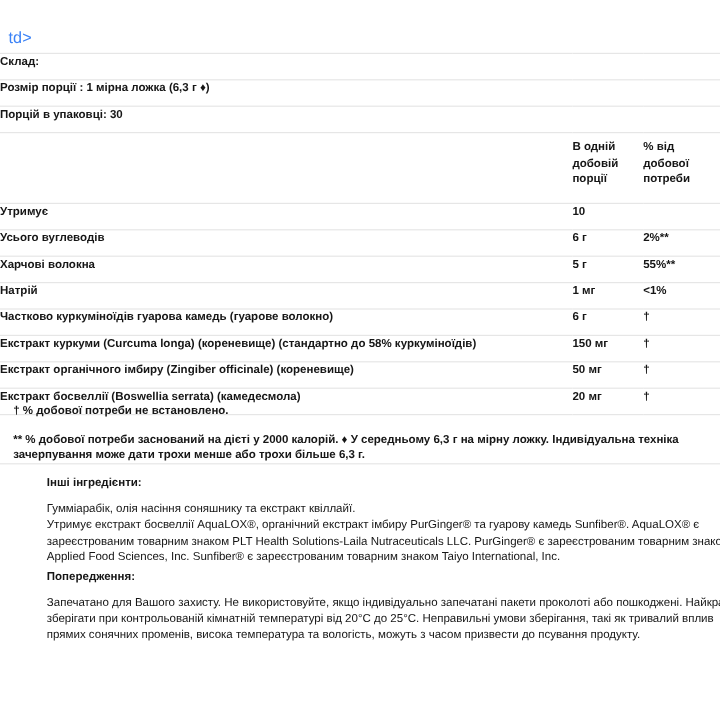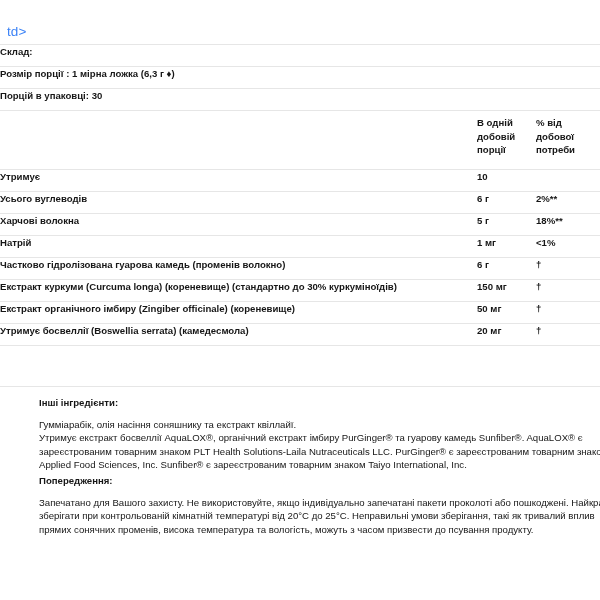--- a/index.html
+++ b/index.html
@@ -189,50 +189,54 @@
         <td class="fcell-val"></td>
       </tr>
       <tr class="frow">
         <td class="fcell-label">Усього вуглеводів</td>
         <td class="fcell-val">6 г</td>
         <td class="fcell-val">2%**</td>
       </tr>
       <tr class="frow">
         <td class="fcell-label">Харчові волокна</td>
         <td class="fcell-val">5 г</td>
-        <td class="fcell-val">18%**</td>
+        <td class="fcell-val">55%**</td>
       </tr>
       <tr class="frow">
         <td class="fcell-label">Натрій</td>
         <td class="fcell-val">1 мг</td>
         <td class="fcell-val">&lt;1%</td>
       </tr>
       <tr class="frow">
-        <td class="fcell-label">Частково гідролізована гуарова камедь (променів волокно)</td>
+        <td class="fcell-label">Частково куркуміноїдів гуарова камедь (гуарове волокно)</td>
         <td class="fcell-val">6 г</td>
         <td class="fcell-val">†</td>
       </tr>
       <tr class="frow">
-        <td class="fcell-label">Екстракт куркуми (Curcuma longa) (кореневище) (стандартно до 30% куркуміноїдів)</td>
+        <td class="fcell-label">Екстракт куркуми (Curcuma longa) (кореневище) (стандартно до 58% куркуміноїдів)</td>
         <td class="fcell-val">150 мг</td>
         <td class="fcell-val">†</td>
       </tr>
       <tr class="frow">
         <td class="fcell-label">Екстракт органічного імбиру (Zingiber officinale) (кореневище)</td>
         <td class="fcell-val">50 мг</td>
         <td class="fcell-val">†</td>
       </tr>
       <tr class="frow">
-        <td class="fcell-label">Утримує босвеллії (Boswellia serrata) (камедесмола)</td>
+        <td class="fcell-label">Екстракт босвеллії (Boswellia serrata) (камедесмола)</td>
         <td class="fcell-val">20 мг</td>
         <td class="fcell-val">†</td>
       </tr>
     </tbody>
   </table>
 
+  <div class="footnotes">
+    <p class="fn">† % добової потреби не встановлено.</p>
+    <p class="fn last">** % добової потреби заснований на дієті у 2000 калорій. ♦ У середньому 6,3 г на мірну ложку. Індивідуальна техніка зачерпування може дати трохи менше або трохи більше 6,3 г.</p>
+  </div>
 
   <div class="divider divider-foot"></div>
 
   <div class="block other-ingredients">
     <p class="block-heading">Інші інгредієнти:</p>
     <p class="block-body">Гуммiарабiк, олія насіння соняшнику та екстракт квіллайї.</p>
     <p class="block-body">Утримує екстракт босвеллії AquaLOX®, органічний екстракт імбиру PurGinger® та гуарову камедь Sunfiber®. AquaLOX® є зареєстрованим товарним знаком PLT Health Solutions-Laila Nutraceuticals LLC. PurGinger® є зареєстрованим товарним знаком Applied Food Sciences, Inc. Sunfiber® є зареєстрованим товарним знаком Taiyo International, Inc.</p>
   </div>
 
   <div class="block warnings">

